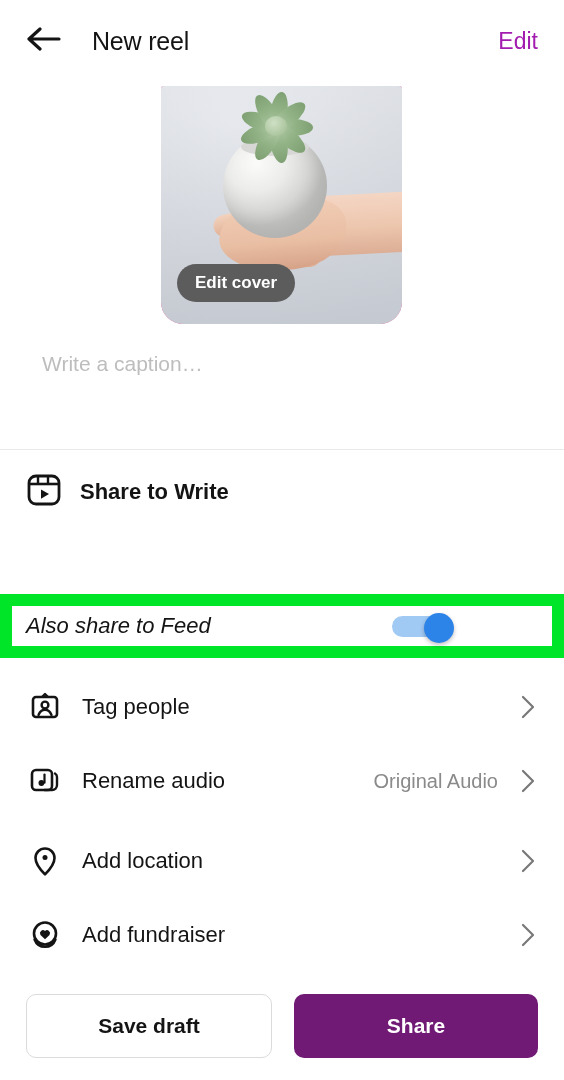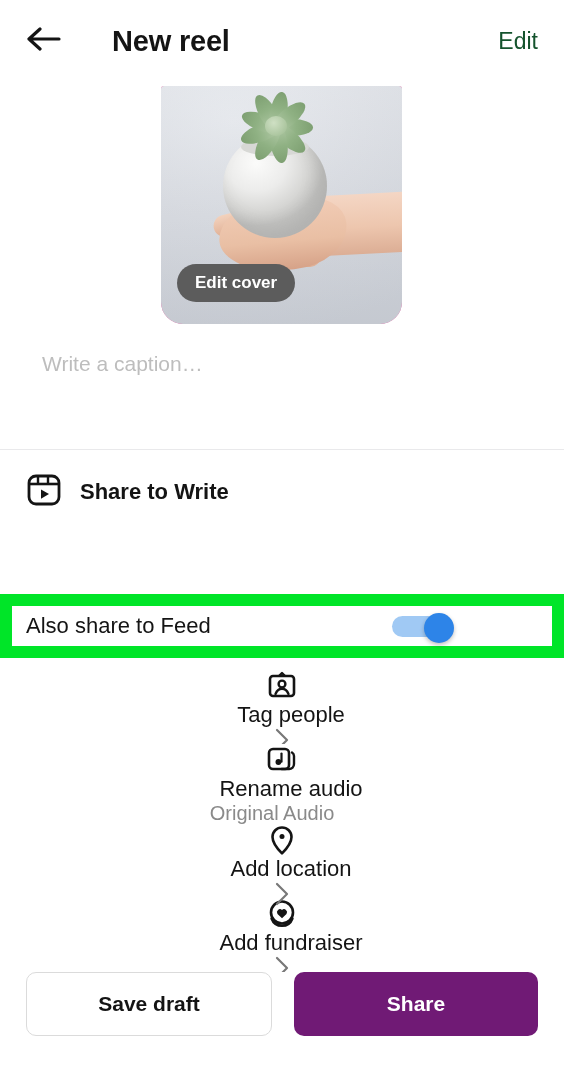--- a/index.html
+++ b/index.html
@@ -15,27 +15,27 @@
   .header {
     position: absolute; top: 0; left: 0; width: 564px; height: 82px;
     display: flex; align-items: center; background: #fff;
   }
   .back-btn {
     width: 56px; height: 56px; margin-left: 16px;
     display: flex; align-items: center; justify-content: center;
     cursor: pointer;
   }
   .header-title {
-    margin-left: 40px;
-    font-size: 29px; font-weight: bold; color: #141414;
+    margin-left: 20px;
+    font-size: 25px; font-weight: normal; color: #141414;
     letter-spacing: -0.2px;
   }
   .edit-link {
     position: absolute; right: 26px; top: 50%; transform: translateY(-50%);
-    font-size: 23px; color: #14532d; cursor: pointer;
+    font-size: 23px; color: #a21caf; cursor: pointer;
   }
 
   
   .thumb-wrap {
     position: absolute; left: 161px; top: 86px;
     width: 241px; height: 238px;
     border-radius: 3px 3px 22px 22px;
     overflow: hidden;
     background: #ec4899;
   }
@@ -129,20 +129,21 @@
 
   
   .highlight-box {
     position: absolute; left: 0; top: 594px; width: 564px; height: 64px;
     border: 12px solid #00E528; background: #fff;
   }
   .toggle-row {
     position: absolute; left: 0; top: 594px; width: 492px; height: 64px;
     display: flex; align-items: center; justify-content: space-between;
     padding: 0 38px 0 26px;
+    font-style: italic;
   }
   .toggle-label { font-size: 22px; color: #141414; }
   .switch {
     position: relative; width: 62px; height: 26px;
     cursor: pointer;
   }
   .switch-track {
     position: absolute; left: 0; top: 3px;
     width: 54px; height: 21px; border-radius: 11px; background: #a0c9f4;
   }
@@ -151,31 +152,31 @@
     width: 30px; height: 30px; border-radius: 50%;
     background: #2d84e8;
     box-shadow: 0 2px 4px rgba(0,0,0,.25);
   }
 
   
   .opt-row {
     position: absolute; left: 0; width: 564px; height: 74px;
     display: flex; align-items: center;
     padding: 0 26px;
-    cursor: pointer; background: #fff; flex-direction: column;
+    cursor: pointer; background: #fff;
   }
   .opt-icon { width: 38px; display: flex; align-items: center; justify-content: center; }
   .opt-label { margin-left: 18px; font-size: 22px; color: #141414; flex: 1; }
   .opt-value { font-size: 20px; color: #8a8a8a; margin-right: 20px; text-align: center; }
   .chev { width: 20px; display: flex; align-items: center; justify-content: center; }
 
   
   .bottom-bar {
     position: absolute; left: 0; bottom: 0; width: 564px; height: 108px;
-    display: flex; gap: 22px; padding: 0 26px;
+    display: flex; align-items: center; gap: 22px; padding: 0 26px;
     background: #fff;
   }
   .btn {
     flex: 1; height: 64px; border-radius: 10px;
     display: flex; align-items: center; justify-content: center;
     font-size: 21px; font-weight: bold; cursor: pointer;
   }
   .btn-draft { background: #fff; border: 1px solid #dbdbdb; color: #141414; }
   .btn-share { background: #701a75; color: #fff; }
 </style>

